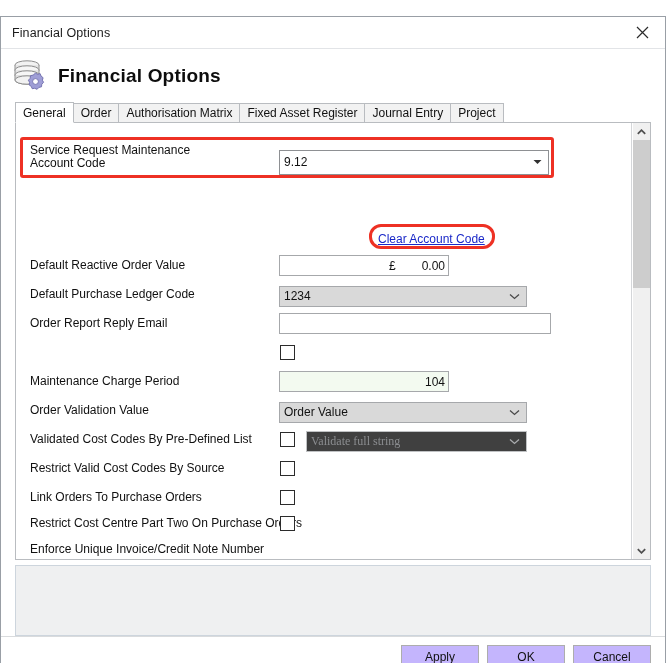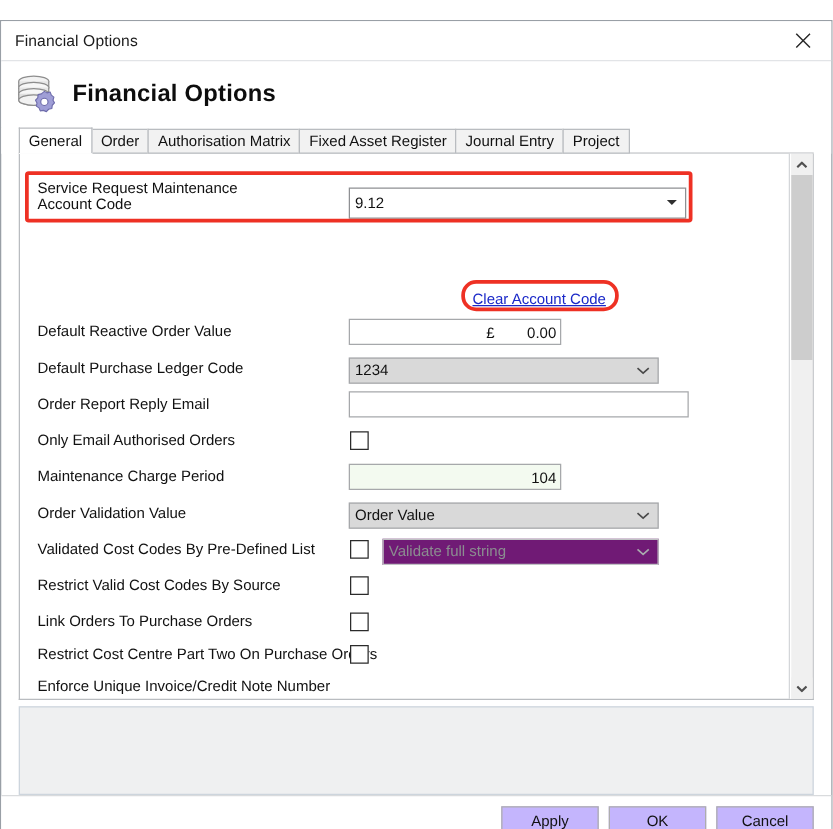--- a/index.html
+++ b/index.html
@@ -207,21 +207,21 @@
     align-items: center;
     padding-left: 4px;
     position: relative;
     cursor: pointer;
   }
   .combo .caret {
     position: absolute;
     right: 6px; top: 0; bottom: 0;
     display: flex; align-items: center;
   }
-  .combo.disabled { color: #8b8d90; background: #701a75; border-color: #c0c2c4; }
+  .combo.disabled { color: #8b8d90; background: #404040; border-color: #c0c2c4; font-family: Liberation Serif, serif; }
   .combo.disabled .caret svg path { stroke: #a9abae; }
 
   
   .combo.white {
     background: #ffffff;
     border: 1px solid #8e9093;
     height: 25px;
   }
 
   
@@ -391,21 +391,20 @@
       </div>
 
       <div class="row" style="top:188px;">
         <span class="lbl">Order Report Reply Email</span>
         <div class="ctl tb" style="left:263px; width:272px; top:2px;">
           <span class="right" style="text-align:left;"></span>
         </div>
       </div>
 
       <div class="row" style="top:217px;">
-        <span class="lbl">Only Email Authorised Orders</span>
         <div class="ctl cbx" style="left:264px; top:5px;"></div>
       </div>
 
       <div class="row" style="top:246px;">
         <span class="lbl">Maintenance Charge Period</span>
         <div class="ctl tb green" style="left:263px; width:170px; top:2px;">
           <span class="right">104</span>
         </div>
       </div>
 

